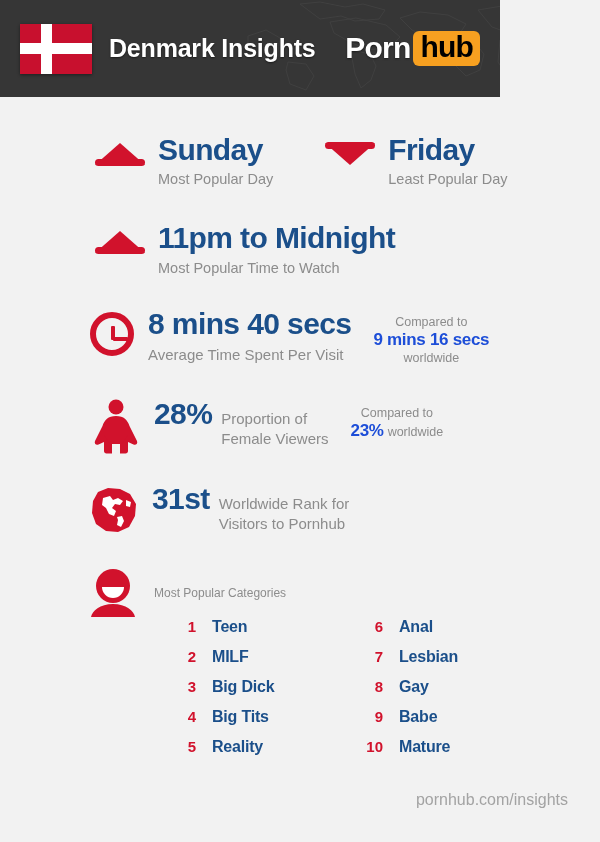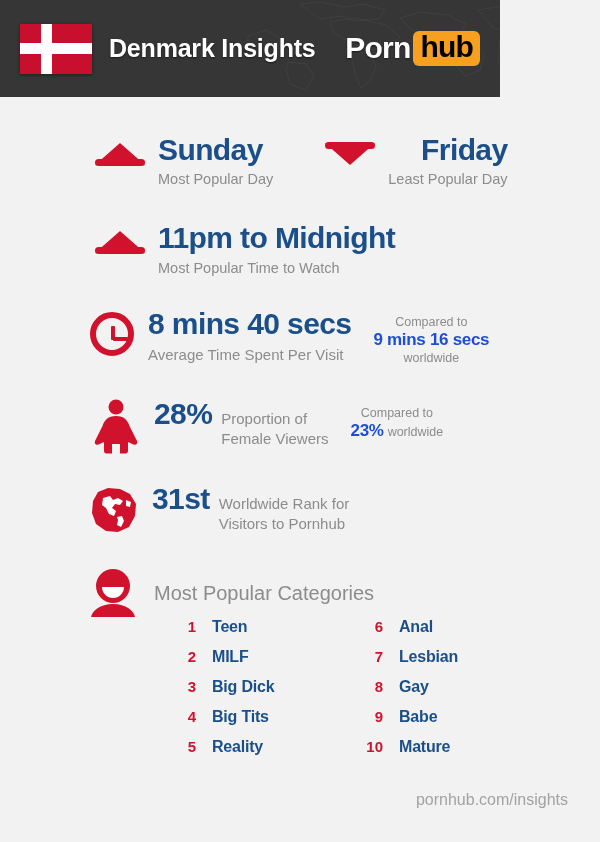--- a/index.html
+++ b/index.html
@@ -197,21 +197,21 @@
       <div class="icon-box tri-wrap tri-up-wrap" style="margin-top:8px;">
         <div class="tri-up"></div>
         <div class="cap"></div>
       </div>
       <div class="day-text">
         <div class="big day-name">Sunday</div>
         <div class="sub day-sub">Most Popular Day</div>
       </div>
     </div>
 
-    <div class="day-block" style="margin-left:52px;text-align:right;">
+    <div class="day-block" style="margin-left:52px;">
       <div class="icon-box tri-wrap tri-down-wrap" style="margin-top:8px;">
         <div class="cap"></div>
         <div class="tri-down"></div>
       </div>
       <div class="day-text">
         <div class="big day-name">Friday</div>
         <div class="sub day-sub">Least Popular Day</div>
       </div>
     </div>
   </div>
@@ -289,21 +289,21 @@
   </div>
 
   <div class="row" style="left:88px; top:472px; align-items:center;">
     <div class="icon-box person">
       <svg viewBox="0 0 50 48" width="50" height="48">
         <circle cx="25" cy="17" r="17" fill="#d1122c"></circle>
         <path d="M14 18 A11 11 0 0 0 36 18 Z" fill="#fff"></path>
         <path d="M25 35 C12 35 4 42 3 48 L47 48 C46 42 38 35 25 35 Z" fill="#d1122c"></path>
       </svg>
     </div>
-    <div class="stat-label" style="margin-left:16px; font-size:20px;">Most Popular Categories</div>
+    <div class="stat-label" style="margin-left:16px; font-size:12px;">Most Popular Categories</div>
   </div>
 
   <div class="cat-wrap">
     <div class="cat-col left">
       <div class="cat-item">
         <span class="cat-num">1</span>
         <span class="cat-name">Teen</span>
       </div>
       <div class="cat-item">
         <span class="cat-num">2</span>

